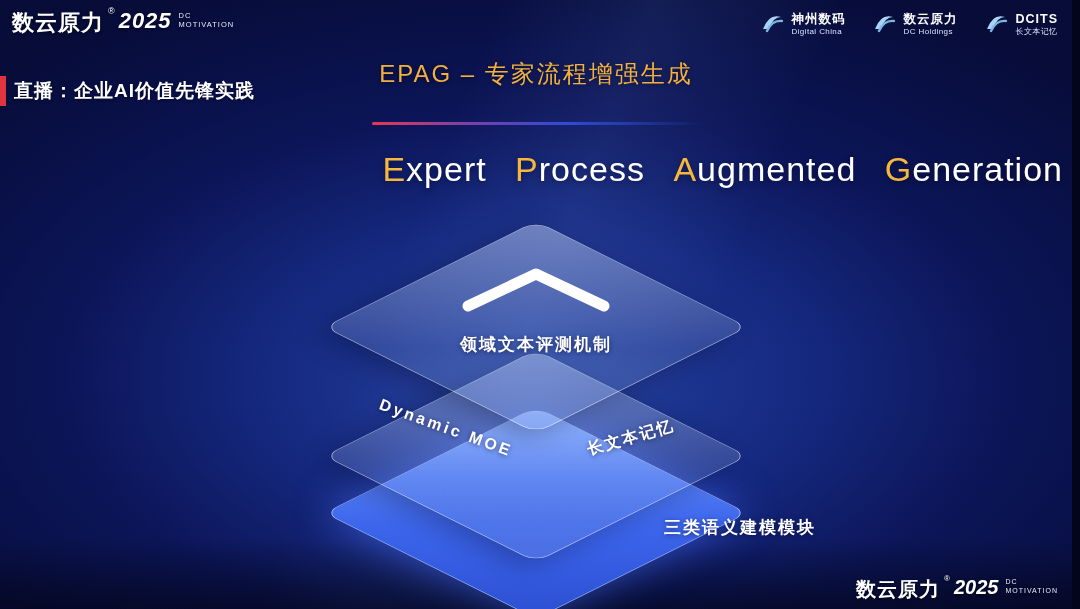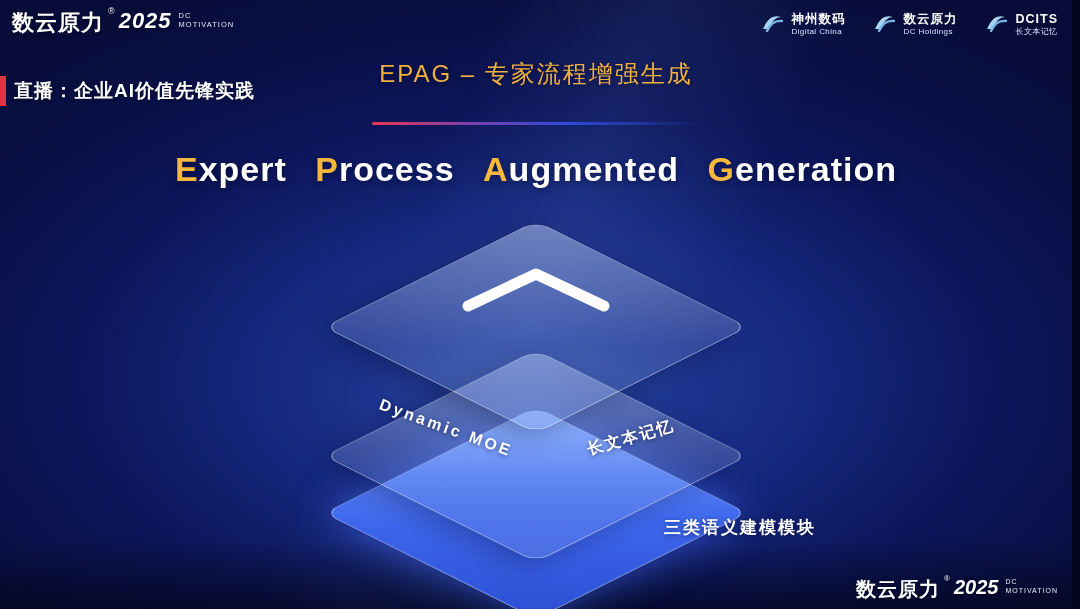--- a/index.html
+++ b/index.html
@@ -66,22 +66,22 @@
   .logo-item .sub { font-size: 8px; color: #d8e4ff; letter-spacing: .4px; }
 
   
   .divider {
     position: absolute; left: 372px; top: 122px; width: 330px; height: 3px;
     background: linear-gradient(90deg, #e8384f 0%, #7a3fae 30%, #2c4bd8 60%, rgba(44,75,216,0) 100%);
     border-radius: 2px;
   }
   .headline {
     position: absolute; left: 0; right: 0; top: 150px;
-    text-align: center;
-    font-size: 34px; letter-spacing: 1px; font-weight: 700;
+    text-align: right;
+    font-size: 34px; letter-spacing: 1px; font-weight: 400;
     text-shadow: 0 2px 6px rgba(0,0,30,.45);
   }
   .headline .word { margin: 0 9px; white-space: nowrap; }
   .headline .gold { color: #f5b73d; }
 
   
   .scene {
     position: absolute; left: 50%; top: 228px;
     width: 560px; height: 372px; margin-left: -280px;
   }
@@ -195,20 +195,21 @@
     <div class="diamond glass layer-top"></div>
     <div class="diamond glass layer-middle"></div>
     <div class="diamond layer-bottom"></div>
 
     <div class="chevron-wrap">
       <svg width="160" height="50" viewBox="0 0 160 50">
         <path d="M12,44 L80,12 L148,44" stroke="#ffffff" stroke-width="11" fill="none" stroke-linecap="round" stroke-linejoin="round"></path>
       </svg>
     </div>
 
+    <div class="label label-top">领域文本评测机制</div>
     <div class="label label-moe">Dynamic MOE</div>
     <div class="label label-memory">长文本记忆</div>
     <div class="label label-bottom">三类语义建模模块</div>
   </div>
 
   <div class="bottom-shade"></div>
 
   <div class="footer-brand">
     <span class="cn">数云原力</span>
       <span class="reg">®</span>

